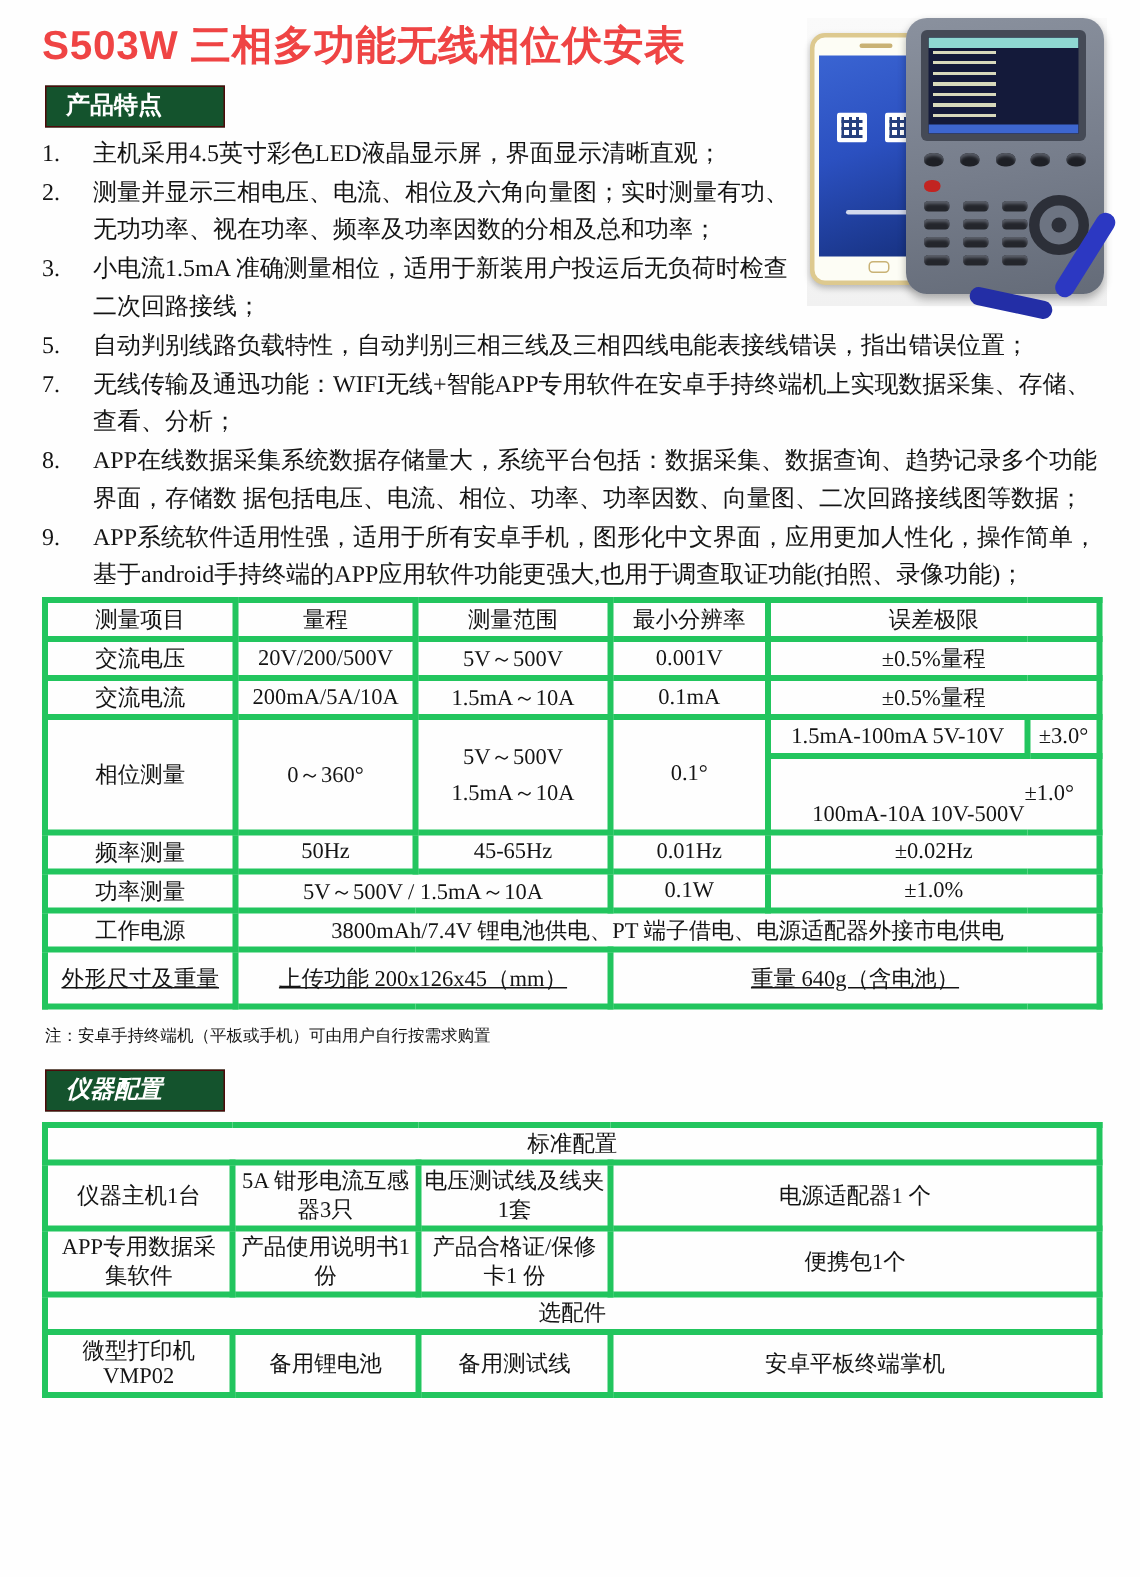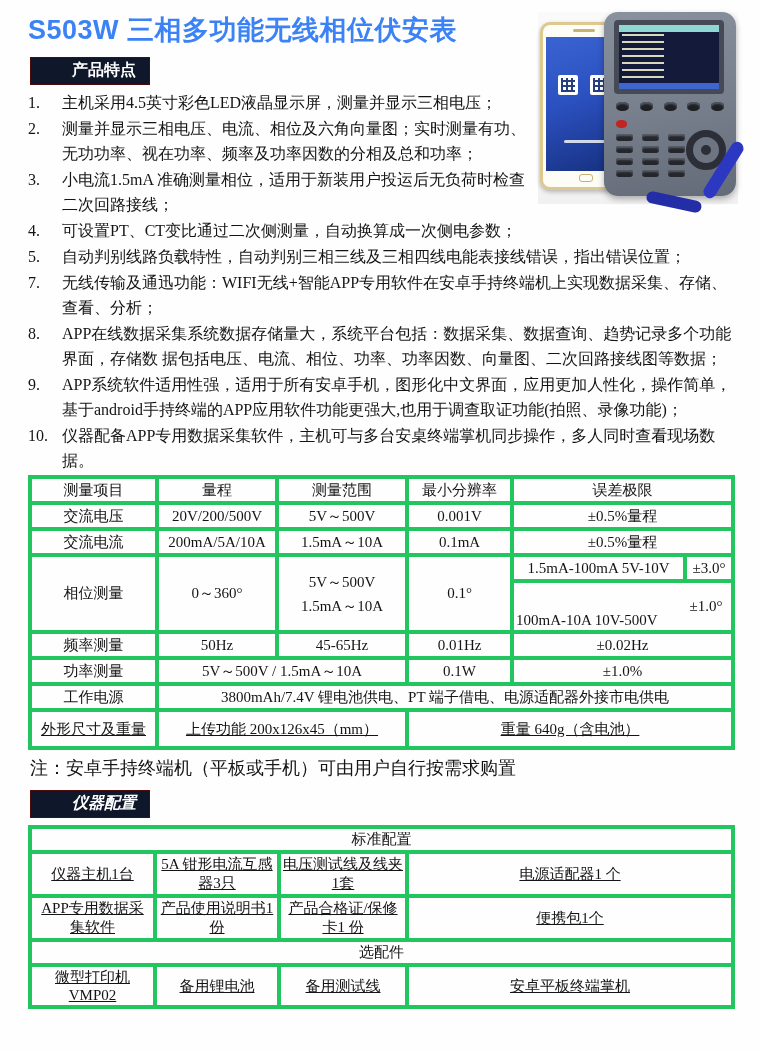--- a/index.html
+++ b/index.html
@@ -42,40 +42,40 @@
   .dpad{position:absolute;right:10px;top:118px;width:40px;height:40px;border-radius:50%;
         border:7px solid #2c2f38;box-sizing:border-box;background:#6d7482;}
   .dpad i{position:absolute;left:8px;top:8px;width:10px;height:10px;border-radius:50%;background:#2c2f38;}
   .strap{position:absolute;right:6px;bottom:-6px;width:13px;height:64px;background:#2c38c2;
          border-radius:7px;transform:rotate(32deg);}
   .strap2{position:absolute;right:34px;bottom:-12px;width:56px;height:12px;background:#232ea6;
          border-radius:6px;transform:rotate(12deg);}
 
   
   .title{font-family:"Liberation Sans","DejaVu Sans",sans-serif;font-weight:bold;
-         font-size:27px;line-height:40px;margin:0;color:#3b82f6;letter-spacing:.5px;}
-  .badge{display:inline-block;margin:7px 0 5px 2px;min-width:92px;text-align:right;
-         background:#0f172a;color:#fff;border:1px solid #4d0a0a;
+         font-size:27px;line-height:40px;margin:0;color:#ef4444;letter-spacing:.5px;}
+  .badge{display:inline-block;margin:7px 0 5px 2px;min-width:92px;text-align:left;
+         background:#14532d;color:#fff;border:1px solid #4d0a0a;
          font-family:"Liberation Sans","DejaVu Sans",sans-serif;font-weight:bold;
          font-size:16px;padding:2px 13px 3px;}
 
   
   .feat{font-size:16px;line-height:25px;padding-left:34px;margin:0 0 1px;}
   .feat .num{display:inline-block;width:34px;margin-left:-34px;vertical-align:top;}
 
   
   table{border-collapse:collapse;table-layout:fixed;width:703px;margin:2px 0 0 0;}
   td{border:4px solid #22c55e;text-align:center;vertical-align:middle;
      font-size:15px;padding:1px 2px;overflow:hidden;}
-  tr.rh{height:26px;} tr.rh2{height:18px;} tr.rh3{height:28px;text-decoration:underline;} tr.rhd{height:38px;text-decoration:underline;}
+  tr.rh{height:26px;} tr.rh2{height:18px;} tr.rh3{height:28px;} tr.rhd{height:38px;text-decoration:underline;}
   .split{display:flex;align-items:center;width:100%;}
-  .split .l{flex:1;text-align:left;margin-top:28px;}
-  .split .r{width:46px;text-align:center;}
+  .split .l{flex:1;text-align:right;margin-top:28px;}
+  .split .r{width:46px;text-align:left;}
   .two-line div{line-height:24px;}
-  .note{font-size:18px;margin:7px 0 0 2px;line-height:22px;}
+  .note{font-size:11px;margin:7px 0 0 2px;line-height:22px;}
   .cfgwrap{margin-top:4px;font-style:italic;}
 </style>
 </head>
 <body>
 
 <div class="page">
   <div class="content">
 
     
     <div class="hero">
@@ -125,29 +125,27 @@
         <div class="strap"></div>
       </div>
     </div>
 
     
     <h1 class="title">S503W 三相多功能无线相位伏安表</h1>
 
     
     <div class="badge">产品特点</div>
     <div>
-      <div class="feat"><span class="num">1.</span><span>主机采用4.5英寸彩色LED液晶显示屏，测量并显示三相电压；</span></div>
+      <div class="feat"><span class="num">1.</span><span>主机采用4.5英寸彩色LED液晶显示屏，界面显示清晰直观；</span></div>
       <div class="feat"><span class="num">2.</span><span>测量并显示三相电压、电流、相位及六角向量图；实时测量有功、无功功率、视在功率、频率及功率因数的分相及总和功率；</span></div>
       <div class="feat"><span class="num">3.</span><span>小电流1.5mA 准确测量相位，适用于新装用户投运后无负荷时检查二次回路接线；</span></div>
-      <div class="feat"><span class="num">4.</span><span>可设置PT、CT变比通过二次侧测量，自动换算成一次侧电参数；</span></div>
       <div class="feat"><span class="num">5.</span><span>自动判别线路负载特性，自动判别三相三线及三相四线电能表接线错误，指出错误位置；</span></div>
       <div class="feat"><span class="num">7.</span><span>无线传输及通迅功能：WIFI无线+智能APP专用软件在安卓手持终端机上实现数据采集、存储、查看、分析；</span></div>
       <div class="feat"><span class="num">8.</span><span>APP在线数据采集系统数据存储量大，系统平台包括：数据采集、数据查询、趋势记录多个功能界面，存储数 据包括电压、电流、相位、功率、功率因数、向量图、二次回路接线图等数据；</span></div>
       <div class="feat"><span class="num">9.</span><span>APP系统软件适用性强，适用于所有安卓手机，图形化中文界面，应用更加人性化，操作简单，基于android手持终端的APP应用软件功能更强大,也用于调查取证功能(拍照、录像功能)；</span></div>
-      <div class="feat"><span class="num">10.</span><span>仪器配备APP专用数据采集软件，主机可与多台安桌终端掌机同步操作，多人同时查看现场数据。</span></div>
     </div>
 
     
     <table class="specs">
       <colgroup>
         <col style="width:127px">
           <col style="width:120px">
           <col style="width:130px">
         <col style="width:105px">
           <col style="width:173px">

